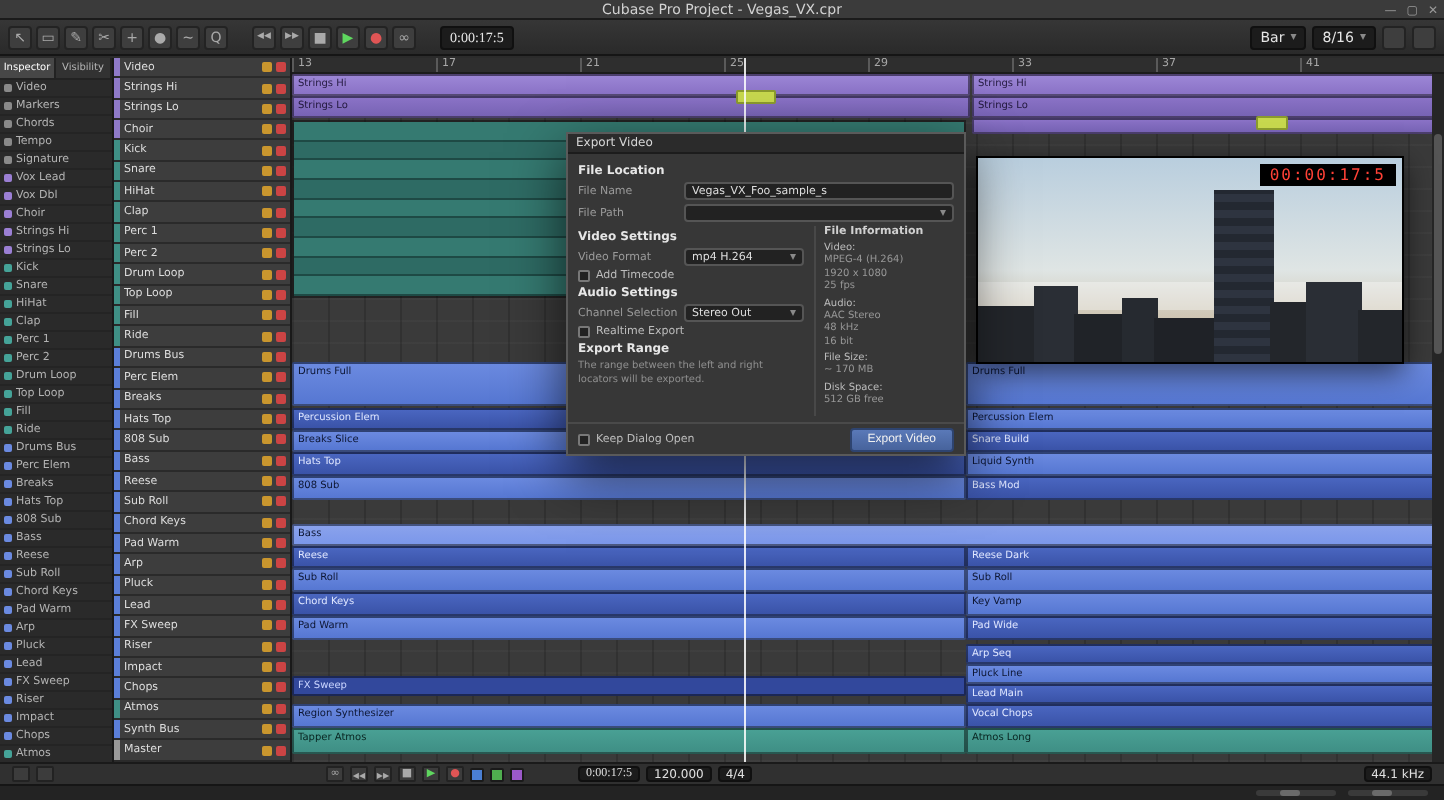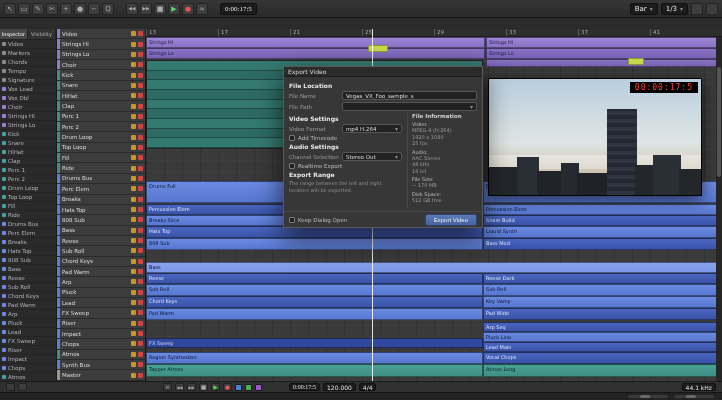--- a/index.html
+++ b/index.html
@@ -65,21 +65,21 @@
   .c-tealc{background:linear-gradient(#49a094,#3f8f85);color:#082420;}
   .teal-stack{position:absolute;left:0;top:31px;width:337px;height:89px;display:flex;
               flex-direction:column;z-index:2;border:1px solid rgba(0,0,0,.4);}
   .teal-row{flex:1;background:#2e6b64;border-bottom:1px solid #1e4a45;}
   .teal-row:nth-child(odd){background:#357a71;}
   .playhead{position:absolute;top:0;bottom:0;left:226px;width:1px;background:rgba(255,255,255,.85);z-index:4;}
   .vscroll{position:absolute;right:0;top:8px;bottom:0;width:6px;background:#262626;z-index:5;}
   .vthumb{position:absolute;left:1px;top:30px;width:4px;height:110px;background:#555;border-radius:2px;}
 
   
-  .video{position:absolute;left:488px;top:78px;width:214px;height:118px;z-index:6;
+  .video{position:absolute;left:488px;top:78px;width:214px;height:104px;z-index:6;
          border:1px solid #000;background:linear-gradient(#b9cede 0%,#dfe5e4 55%,#cfc6b4 78%,#b9b2a2 100%);
          box-shadow:0 4px 14px rgba(0,0,0,.6);overflow:hidden;}
   .bld{position:absolute;bottom:0;background:#23262b;}
   .tower{position:absolute;bottom:0;left:118px;width:30px;height:86px;
          background:repeating-linear-gradient(0deg,#2e3440 0 4px,#232831 4px 8px);}
   .haze{position:absolute;left:0;right:0;bottom:26px;height:14px;background:rgba(255,255,255,.35);}
   .vtc{position:absolute;top:3px;right:3px;background:#000;color:#ff4136;
        font-family:"DejaVu Sans Mono",monospace;font-size:8px;letter-spacing:1px;padding:1px 5px;}
 
   
@@ -125,20 +125,28 @@
              border-top:1px solid #151515;display:flex;align-items:center;justify-content:flex-end;
              gap:6px;padding:0 8px;}
   .slider{width:40px;height:3px;background:#3a3a3a;border-radius:2px;position:relative;}
   .sthumb{position:absolute;top:0;left:12px;width:10px;height:3px;background:#6a6a6a;border-radius:2px;}
 </style>
 </head>
 <body>
 
 <div class="app">
 
+  <div class="titlebar">
+    <span>Cubase Pro Project - Vegas_VX.cpr</span>
+    <span class="winbtns">
+      <span>—</span>
+      <span>▢</span>
+      <span>✕</span>
+    </span>
+  </div>
 
   <div class="toolbar">
     <span style="display:flex;gap:2px;">
 
     <span class="tbtn">↖</span>
         <span class="tbtn">▭</span>
         <span class="tbtn">✎</span>
         <span class="tbtn">✂</span>
         <span class="tbtn">+</span>
         <span class="tbtn">●</span>
@@ -165,21 +173,21 @@
         <span>∞</span>
       </span>
     <span class="tsp"></span>
     <span class="disp mono">0:00:17:5</span>
     <span style="margin-left:auto;display:flex;gap:3px;align-items:center;">
       <span class="disp">
         <span>Bar</span>
         <span class="chev">▾</span>
       </span>
       <span class="disp">
-        <span>1/3</span>
+        <span>8/16</span>
         <span class="chev">▾</span>
       </span>
       <span class="tbtn"></span>
       <span class="tbtn"></span>
     </span>
   </div>
 
   <div class="main">
 
     <div class="inspector">

